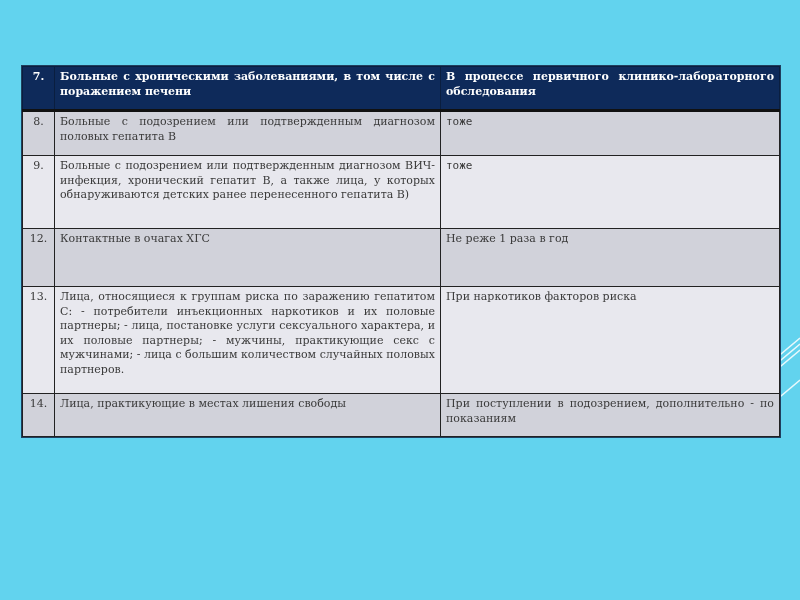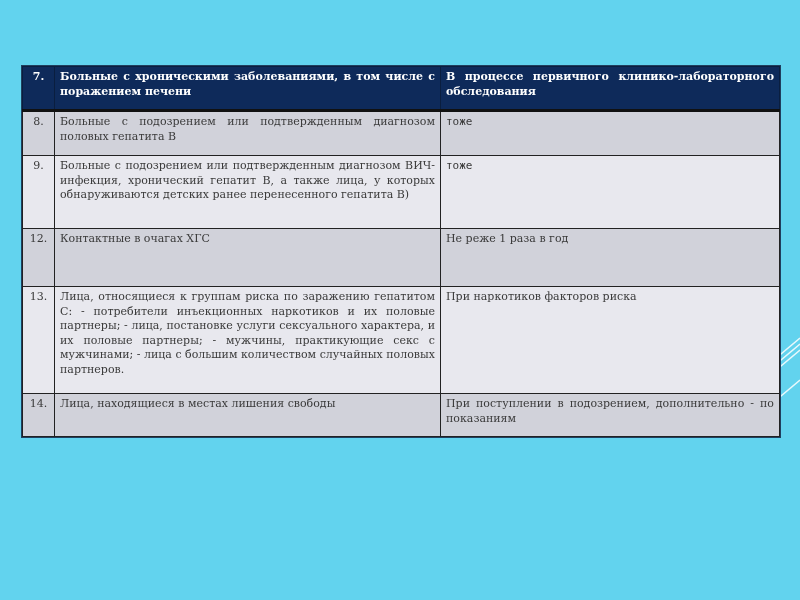--- a/index.html
+++ b/index.html
@@ -89,17 +89,17 @@
       <td class="grp">Контактные в очагах ХГС</td>
       <td class="exm">Не реже 1 раза в год</td>
     </tr>
     <tr class="even r13">
       <td class="num">13.</td>
       <td class="grp">Лица, относящиеся к группам риска по заражению гепатитом С: - потребители инъекционных наркотиков и их половые партнеры; - лица, постановке услуги сексуального характера, и их половые партнеры; - мужчины, практикующие секс с мужчинами; - лица с большим количеством случайных половых партнеров.</td>
       <td class="exm">При наркотиков факторов риска</td>
     </tr>
     <tr class="odd r14">
       <td class="num">14.</td>
-      <td class="grp">Лица, находящиеся в местах лишения свободы</td>
+      <td class="grp">Лица, практикующие в местах лишения свободы</td>
       <td class="exm">При поступлении в подозрением, дополнительно - по показаниям</td>
     </tr>
   </tbody>
 </table>
 
 </body></html>

